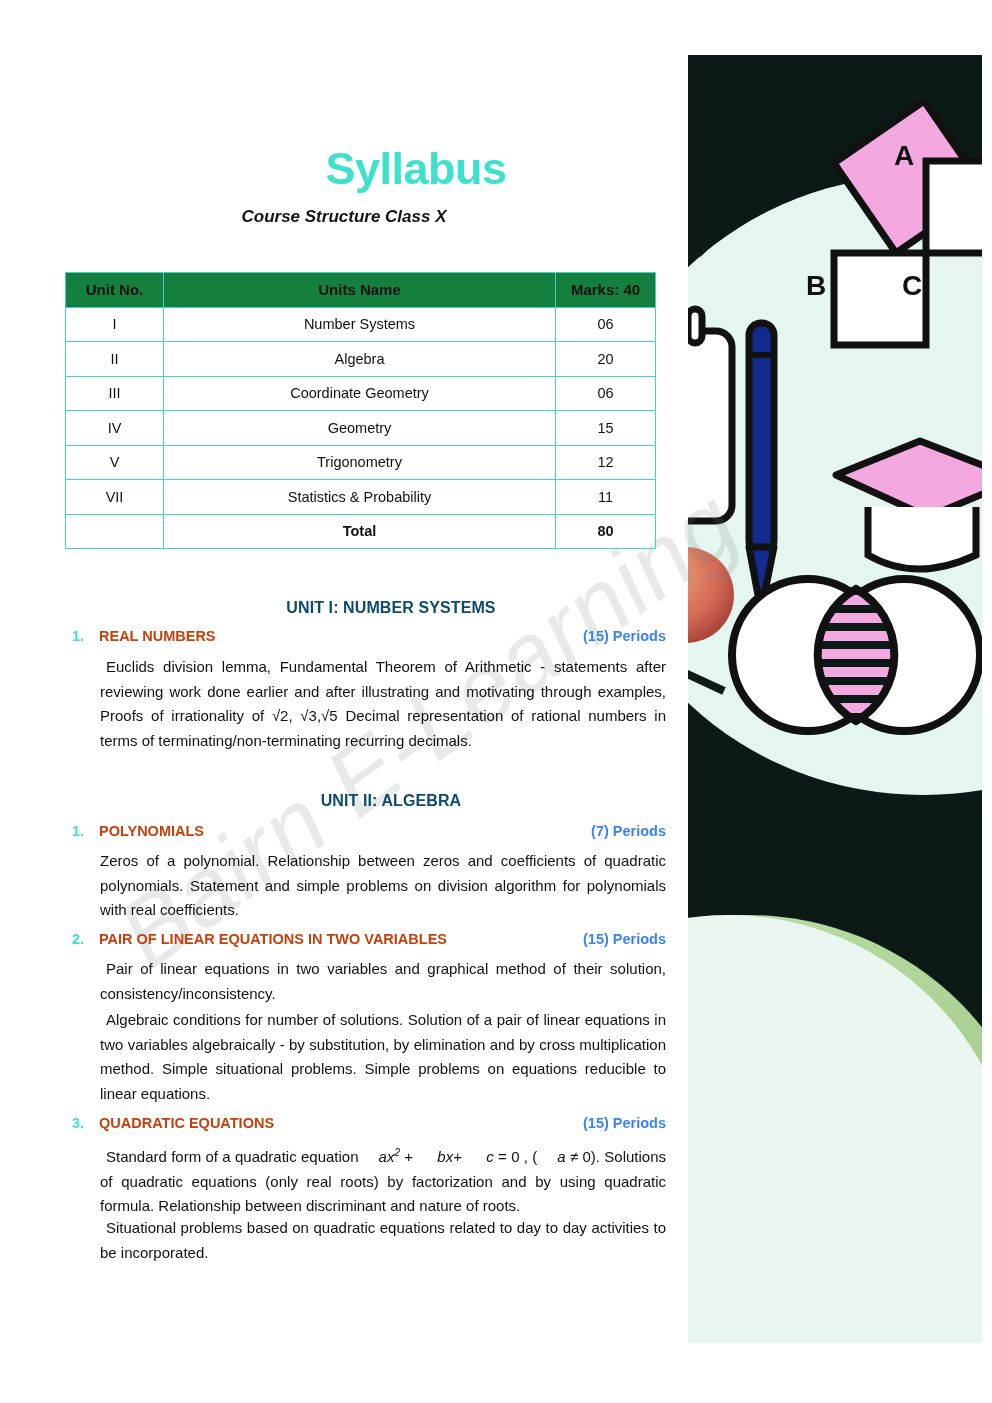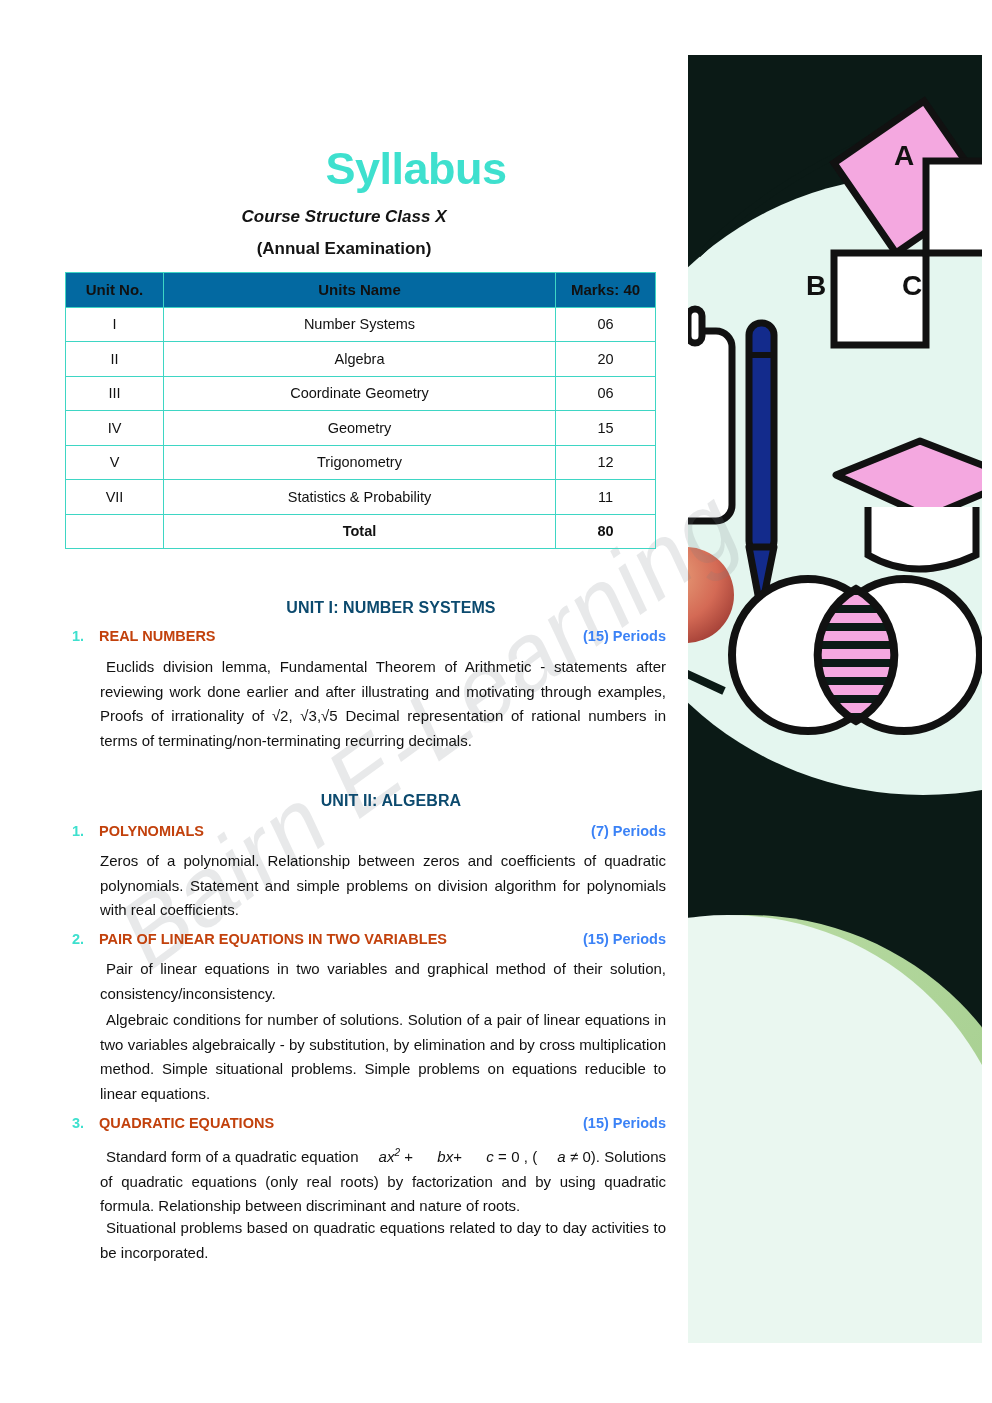--- a/index.html
+++ b/index.html
@@ -107,21 +107,21 @@
   }
   #course-structure-table th,
   #course-structure-table td {
     border: 1.6px solid #3ED6C4;
     height: 33.5px;
     font-size: 14.5px;
     color: #111111;
     padding: 0 10px;
   }
   #course-structure-table th {
-    background: #0369a1;
+    background: #15803d;
     font-weight: bold;
     text-align: center;
     font-size: 15px;
   }
   .col-unit  { width: 98px; }
   .col-name  { width: 392px; }
   .col-marks { width: 100px; }
   .cell-unit  { text-align: center; }
   .cell-name  { text-align: center; }
   .cell-marks { text-align: center; }
@@ -267,21 +267,20 @@
 </div>
 
 <div id="watermark">
   <div class="wm-text">Bairn E-Learning</div>
 </div>
 
 <div id="doc">
 
   <div class="page-title">Syllabus</div>
   <div class="subtitle-1">Course Structure Class  X</div>
-  <div class="subtitle-2">(Annual Examination)</div>
 
   <table id="course-structure-table">
     <colgroup>
       <col class="col-unit">
         <col class="col-name">
         <col class="col-marks">
     </colgroup>
     <thead>
       <tr>
         <th>Unit No.</th>

